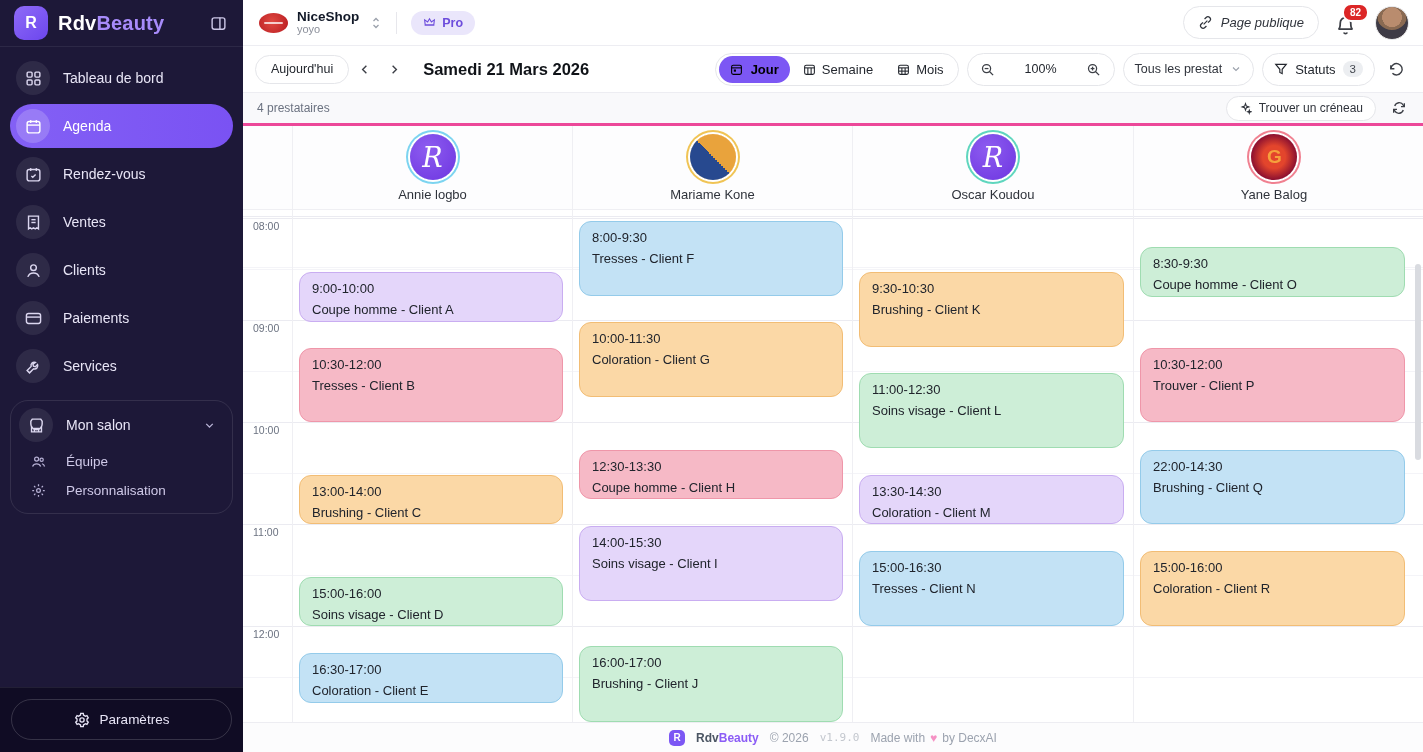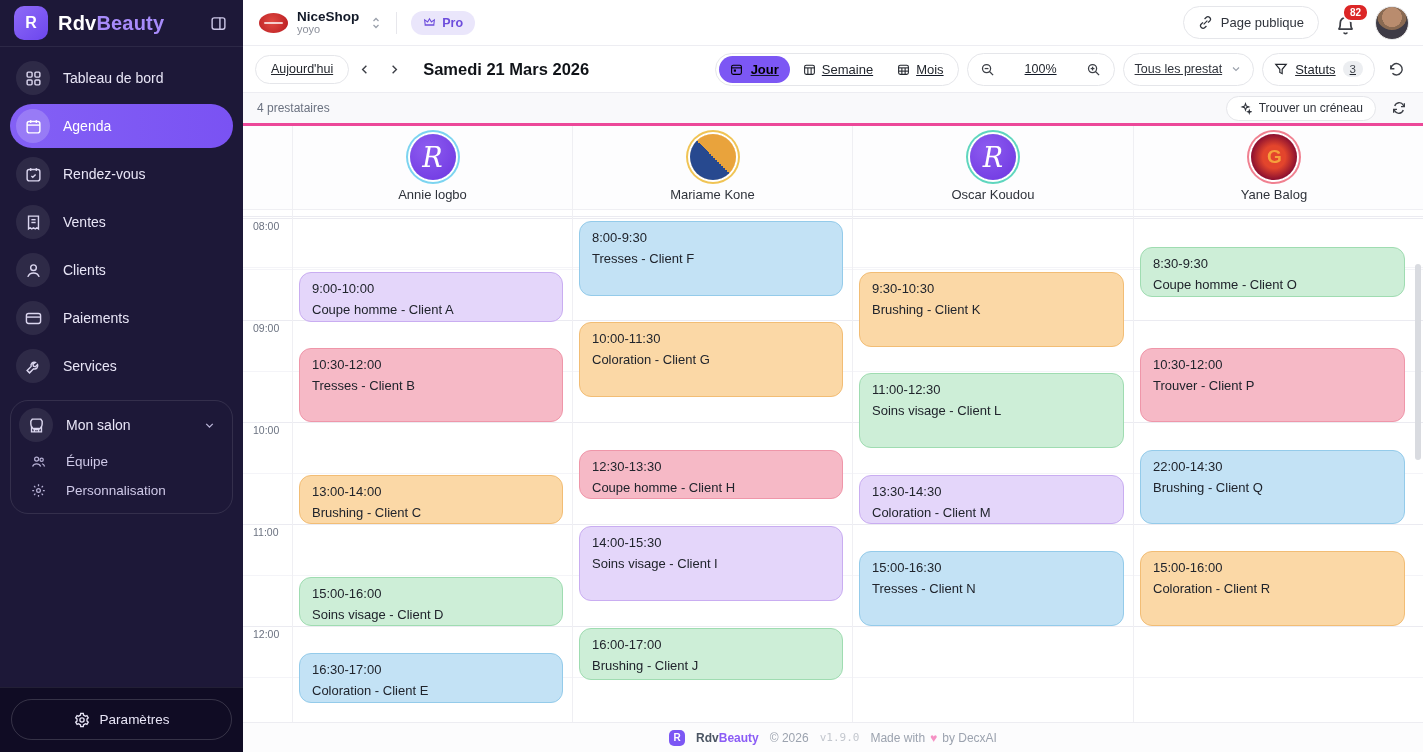--- a/index.html
+++ b/index.html
@@ -36,28 +36,28 @@
   .shop-sel { display:flex; align-items:center; gap:9px; cursor:pointer; }
   .shop-logo { width:29px; height:20px; border-radius:50%; background:radial-gradient(circle at 45% 45%,#e04a42,#b7191f); position:relative; }
   .shop-logo::after { content:""; position:absolute; left:5px; right:5px; top:9px; height:2px; border-radius:2px; background:rgba(255,255,255,.75); }
   .shop-meta { line-height:1.05; }
   .shop-name { font-size:13.5px; font-weight:bold; color:#111827; }
   .shop-sub { font-size:11px; color:#8b8f9a; }
   .updown { color:#9aa0ab; margin-left:2px; display:flex; }
   .vdiv { width:1px; height:22px; background:#e7e7ec; margin:0 14px; }
   .pro-badge { display:flex; align-items:center; gap:6px; background:#eae6fb; color:#6d4ddc; border-radius:14px; padding:5px 12px; font-size:12.5px; font-weight:600; }
   .topbar-right { margin-left:auto; display:flex; align-items:center; gap:16px; }
-  .public-btn { display:flex; align-items:center; gap:8px; border:1px solid #e5e6ea; border-radius:17px; height:33px; padding:0 14px; font-size:13px; color:#30343c; background:#fff; cursor:pointer; }
+  .public-btn { display:flex; align-items:center; gap:8px; border:1px solid #e5e6ea; border-radius:17px; height:33px; padding:0 14px; font-size:13px; color:#30343c; background:#fff; cursor:pointer;font-style:italic; }
   .bell-wrap { position:relative; width:24px; height:26px; cursor:pointer; color:#3c3f46; }
   .notif-badge { position:absolute; top:-7px; left:7px; background:var(--badge,#dc2626); color:#fff; font-size:10px; font-weight:bold; border-radius:9px; padding:2px 6px; border:2px solid #fff; }
   .avatar { width:34px; height:34px; border-radius:50%; cursor:pointer; background:radial-gradient(circle at 50% 32%, #b98c6e 0 36%, #8a6a52 37% 52%, #56483f 53% 100%); box-shadow:inset 0 -9px 0 #3e3b46; border:1px solid #e5e6ea; }
 
   
   .toolbar { height:47px; display:flex; align-items:center; padding:0 14px 0 12px; border-bottom:1px solid #ededf2; background:#fff; }
-  .pill { border:1px solid #e5e6ea; border-radius:17px; background:#fff; display:flex; align-items:center; cursor:pointer;text-decoration:underline; }
+  .pill { border:1px solid #e5e6ea; border-radius:17px; background:#fff; display:flex; align-items:center; cursor:pointer; }
   .today-btn { height:29px; padding:0 15px; font-size:12.5px; color:#23272e; }
   .nav-arrow { width:30px; height:30px; display:flex; align-items:center; justify-content:center; color:#3c3f46; cursor:pointer; }
   .date-title { font-size:16.5px; font-weight:bold; color:#101318; margin-left:14px; }
   .toolbar-right { margin-left:auto; display:flex; align-items:center; gap:8px; }
   .view-group { height:33px; padding:3px; gap:2px; }
   .view-btn { height:27px; border-radius:14px; display:flex; align-items:center; gap:6px; padding:0 11px; font-size:13px; color:#23272e; cursor:pointer; }
   .view-btn.active { background:var(--accent,#7c57f4); color:#000000; font-weight:600;gap:8px; }
   .zoom-group { height:33px; padding:0 9px; gap:24px; }
   .zoom-ico { width:22px; height:24px; display:flex; align-items:center; justify-content:center; color:#3c3f46; cursor:pointer; }
   .zoom-val { font-size:12.5px; color:#23272e; min-width:36px; text-align:center; }
@@ -481,21 +481,21 @@
             <div class="ev-title">Coloration - Client G</div>
           </div>
           <div class="event" style="top: 240px; height: 49px; background: rgb(246, 185, 198); border-color: rgb(239, 150, 169);">
             <div class="ev-time">12:30-13:30</div>
             <div class="ev-title">Coupe homme - Client H</div>
           </div>
           <div class="event" style="top: 316px; height: 75px; background: rgb(228, 214, 250); border-color: rgb(201, 173, 241);">
             <div class="ev-time">14:00-15:30</div>
             <div class="ev-title">Soins visage - Client I</div>
           </div>
-          <div class="event" style="top: 418px; height: 52px; background: rgb(205, 238, 215); border-color: rgb(159, 220, 177);">
+          <div class="event" style="top: 436px; height: 76px; background: rgb(205, 238, 215); border-color: rgb(159, 220, 177);">
             <div class="ev-time">16:00-17:00</div>
             <div class="ev-title">Brushing - Client J</div>
           </div>
         </div>
 
         <div class="cal-col" style="left:609px;width:281px">
           <div class="event" style="top: 62px; height: 75px; background: rgb(251, 216, 166); border-color: rgb(242, 189, 117);">
             <div class="ev-time">9:30-10:30</div>
             <div class="ev-title">Brushing - Client K</div>
           </div>

